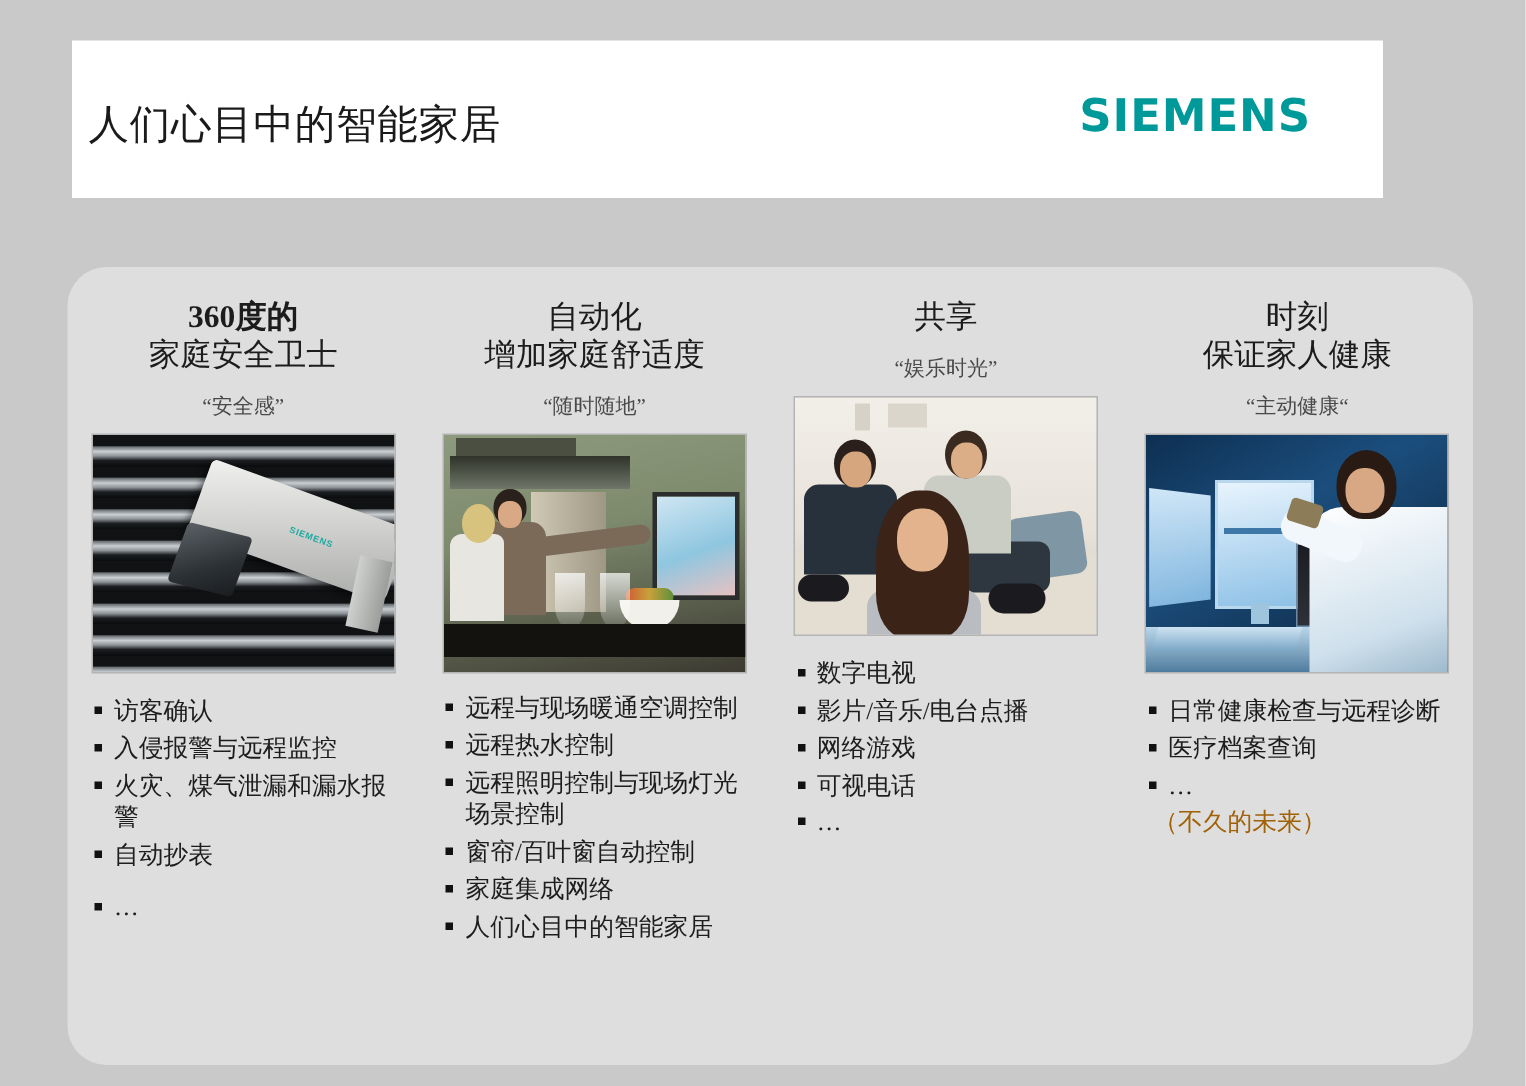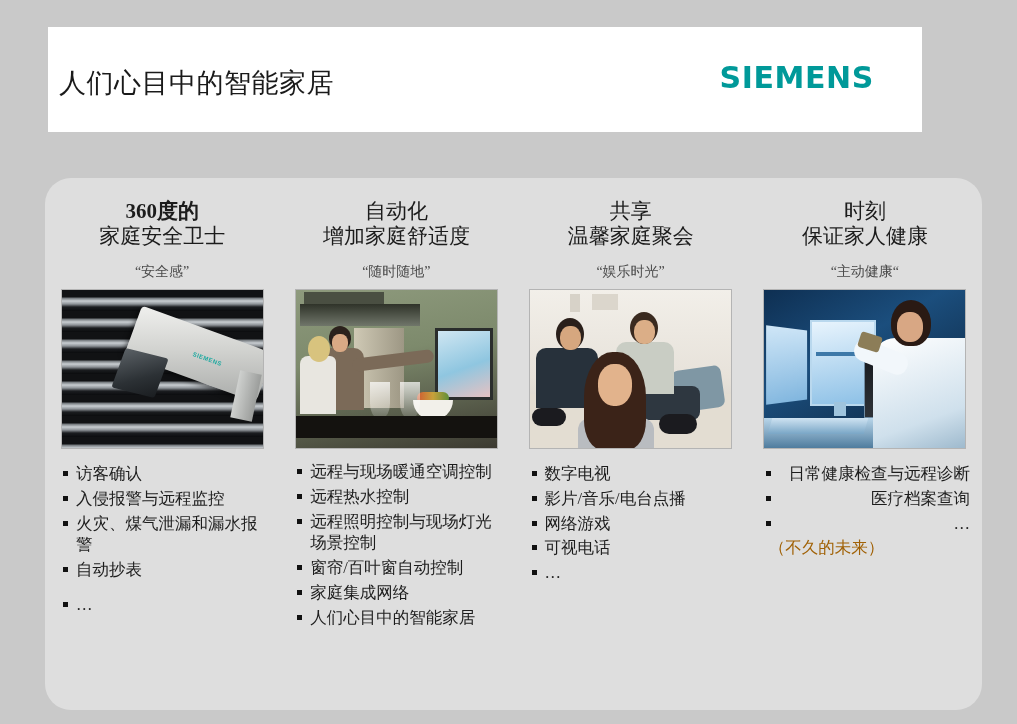--- a/index.html
+++ b/index.html
@@ -390,21 +390,21 @@
     padding-left: 13px;
     font-family: "Liberation Serif", "DejaVu Serif", serif;
     font-size: 16.5px;
     color: #a16207;
   }
 
   
   .col-1 .bullets { margin-top: 14px; }
   .col-2 .bullets { margin-top: 12px; }
   .col-3 .bullets { margin-top: 14px; }
-  .col-4 .bullets { margin-top: 14px; text-align: right; }
+  .col-4 .bullets { margin-top: 14px; }
   .col-1 .bullets li.spaced { margin-top: 13px; }
 </style>
 </head>
 <body>
 
 <div id="slide">
 
   <div id="header-bar">
     <div id="slide-title">人们心目中的智能家居</div>
     <div id="siemens-logo">SIEMENS</div>
@@ -464,21 +464,20 @@
           <li><span class="marker"></span><span>远程照明控制与现场灯光场景控制</span></li>
           <li><span class="marker"></span><span>窗帘/百叶窗自动控制</span></li>
           <li><span class="marker"></span><span>家庭集成网络</span></li>
           <li><span class="marker"></span><span>人们心目中的智能家居</span></li>
         </ul>
       </div>
 
       <div class="column col-3">
         <div class="col-head">
           <span class="head-line1">共享</span>
-          <span class="head-line2">温馨家庭聚会</span>
           <span class="head-quote">“娱乐时光”</span>
         </div>
         <div class="photo photo-gamers">
           <div class="g-wall1"></div>
           <div class="g-wall2"></div>
           <div class="g-sofa"></div>
           <div class="g-pillow"></div>
           <div class="g-boy1body"></div>
           <div class="g-boy1head"></div>
           <div class="g-boy1face"></div>

